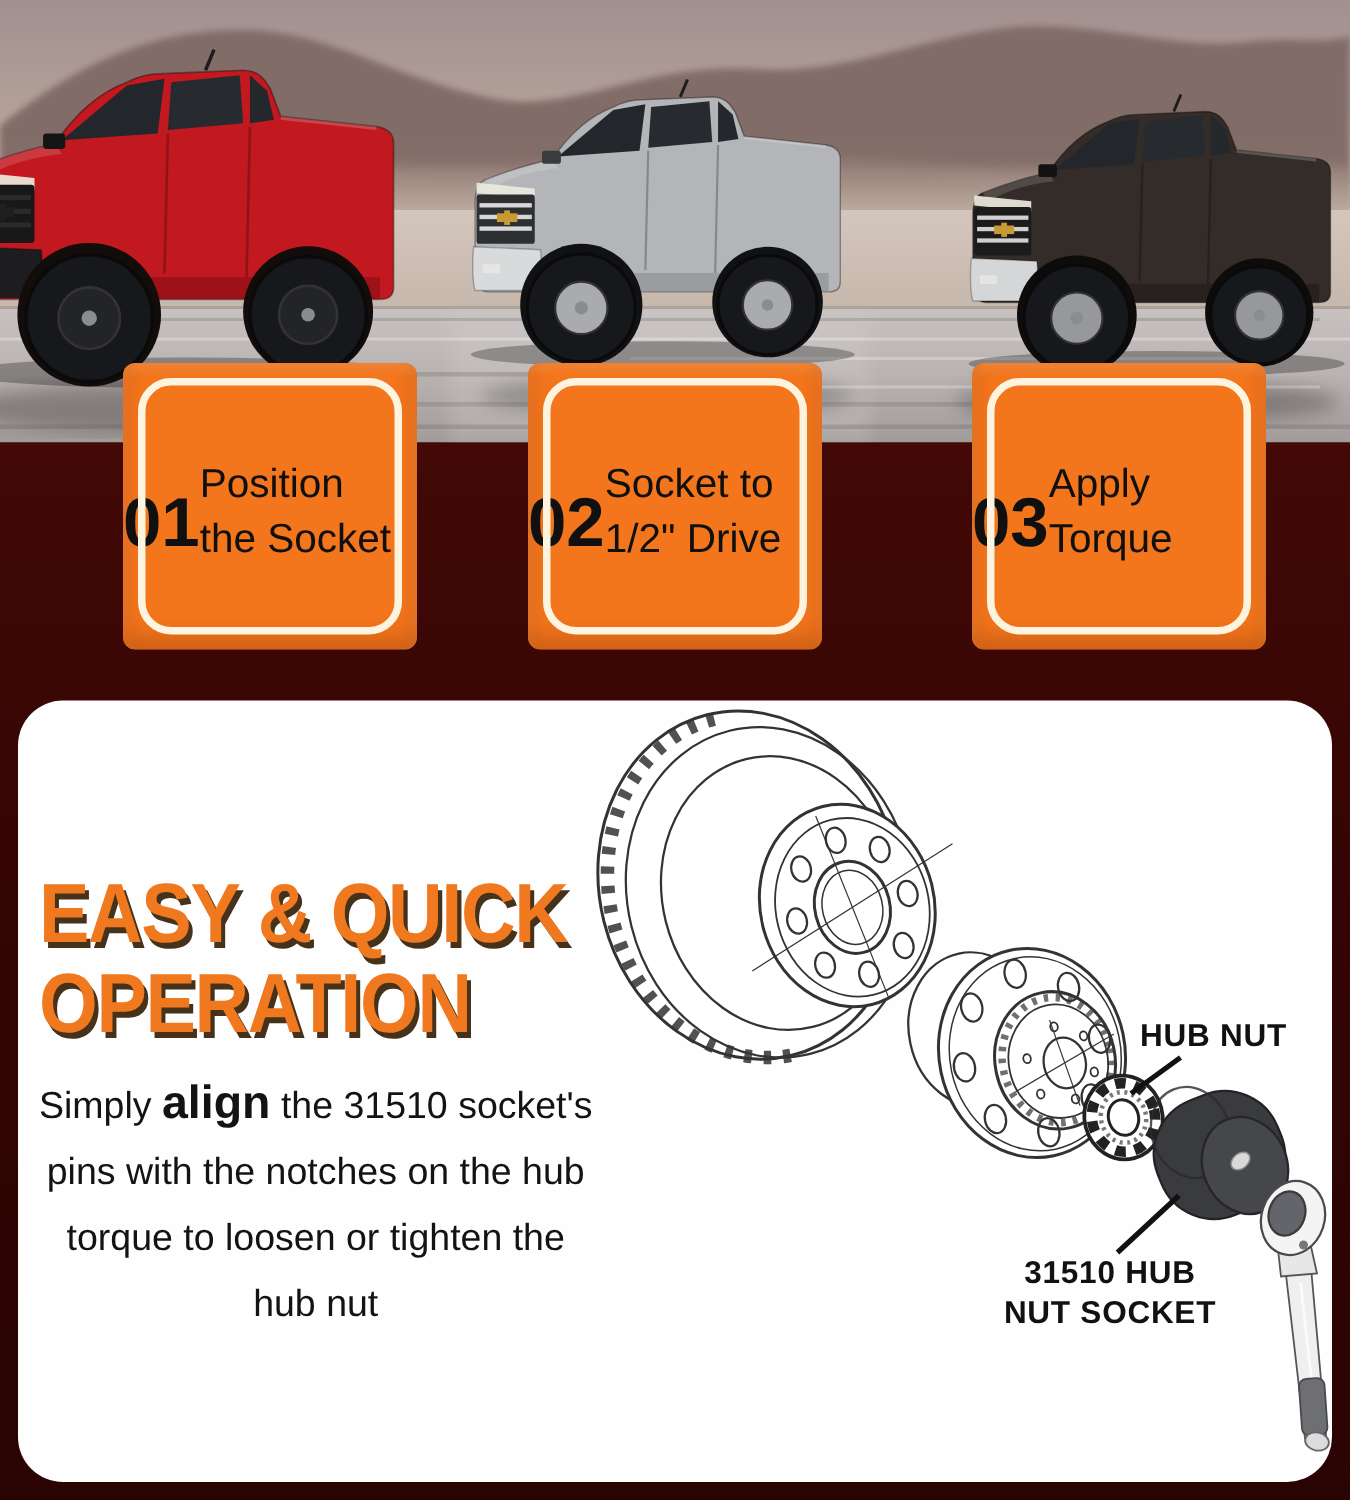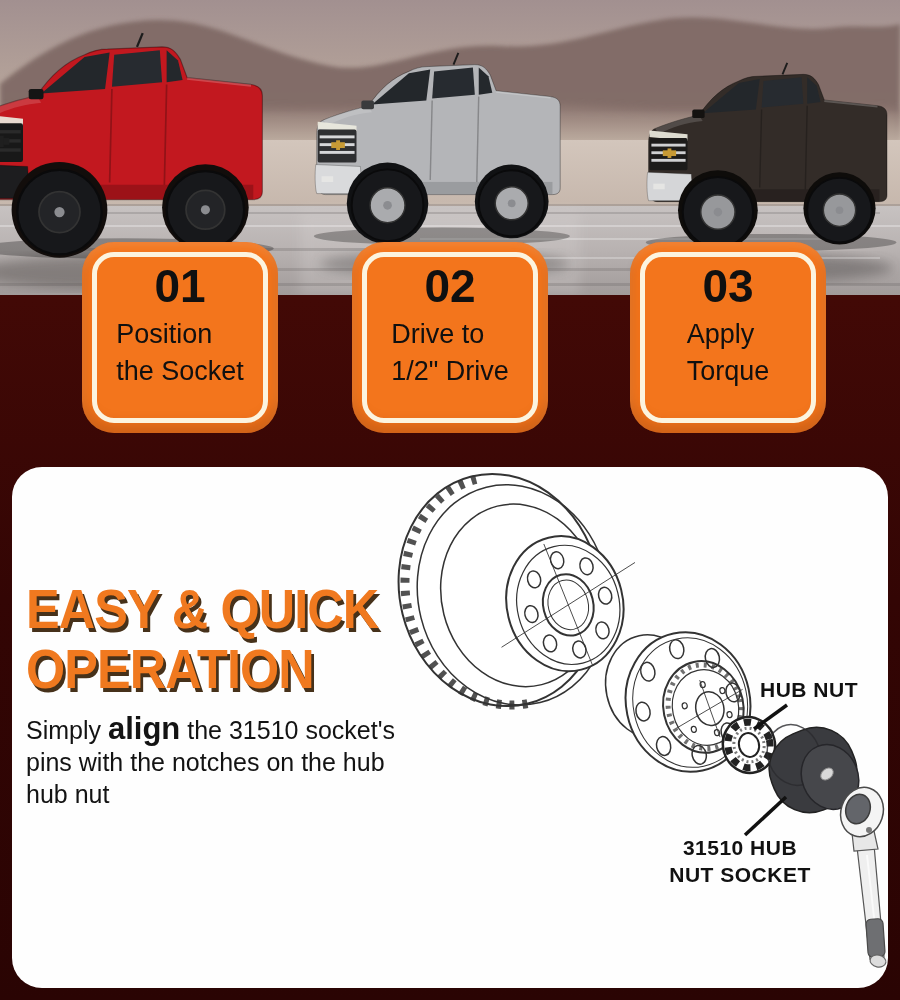--- a/index.html
+++ b/index.html
@@ -6,23 +6,23 @@
   #page{
     position:relative;width:900px;height:1000px;overflow:hidden;
     background:linear-gradient(180deg,#4c0c06 0%,#420906 30%,#330504 60%,#2a0403 100%);
     font-family:"Liberation Sans", sans-serif;
   }
   
   #photo{position:absolute;left:0;top:0;width:900px;height:295px;}
   
   .step-box{
     position:absolute;top:242px;width:196px;height:191px;
-    background:#f3751c;border-radius:32px;
+    background:#f3751c;border-radius:8px;
     box-shadow:inset 0 -8px 14px rgba(90,30,0,.25), inset 0 4px 8px rgba(255,200,150,.25);
-    display:flex;flex-direction:column;align-items:center;
+    display:flex;flex-direction:row;align-items:center;
   }
   .step-inner{
     position:absolute;inset:10px;border:5px solid #fcf4df;border-radius:22px;pointer-events:none;
   }
   .step-number{
     margin-top:20px;font-size:46px;font-weight:700;color:#101010;line-height:48px;
   }
   .step-label{
     margin-top:6px;font-size:27px;color:#101010;line-height:37px;
   }
@@ -33,21 +33,21 @@
   }
   #op-title{
     position:absolute;left:14px;top:112px;
     transform:scaleX(.9);transform-origin:left top;
     font-weight:700;font-size:56px;line-height:60px;letter-spacing:-1px;
     color:#f0791f;text-shadow:3px 4px 0 #46311a;
     white-space:nowrap;
   }
   #op-body{
     position:absolute;left:14px;top:246px;
-    font-size:25px;line-height:32px;color:#131313;white-space:nowrap;
+    font-size:25px;line-height:44px;color:#131313;white-space:nowrap;text-align:center;
   }
   #op-body .emph{font-weight:700;font-size:31px;}
   #diagram{position:absolute;left:0;top:0;width:876px;height:521px;}
   .dia-label{font-family:"Liberation Sans",sans-serif;font-weight:700;fill:#111;}
 </style>
 </head>
 <body>
 
 <div id="page">
 
@@ -149,25 +149,25 @@
     <div class="step-number">01</div>
     <div class="step-label">
       <div>Position</div>
       <div>the Socket</div>
     </div>
   </div>
   <div class="step-box" style="left:352px">
     <div class="step-inner"></div>
     <div class="step-number">02</div>
     <div class="step-label">
-      <div>Drive to</div>
+      <div>Socket to</div>
       <div>1/2" Drive</div>
     </div>
   </div>
-  <div class="step-box" style="left:630px">
+  <div class="step-box" style="left:648px">
     <div class="step-inner"></div>
     <div class="step-number">03</div>
     <div class="step-label">
       <div>Apply</div>
       <div>Torque</div>
     </div>
   </div>
 
   <div id="card">
 
@@ -253,17 +253,18 @@
     </svg>
 
     <div id="op-title">
       <div>EASY &amp; QUICK</div>
       <div>OPERATION</div>
     </div>
 
     <div id="op-body">
         <div><span>Simply </span><span class="emph">align</span><span> the 31510 socket's</span></div>
         <div><span>pins with the notches on the hub</span></div>
+        <div><span>torque to loosen or tighten the</span></div>
         <div><span>hub nut</span></div>
       </div>
   </div>
 
 </div>
 
 </body></html>

